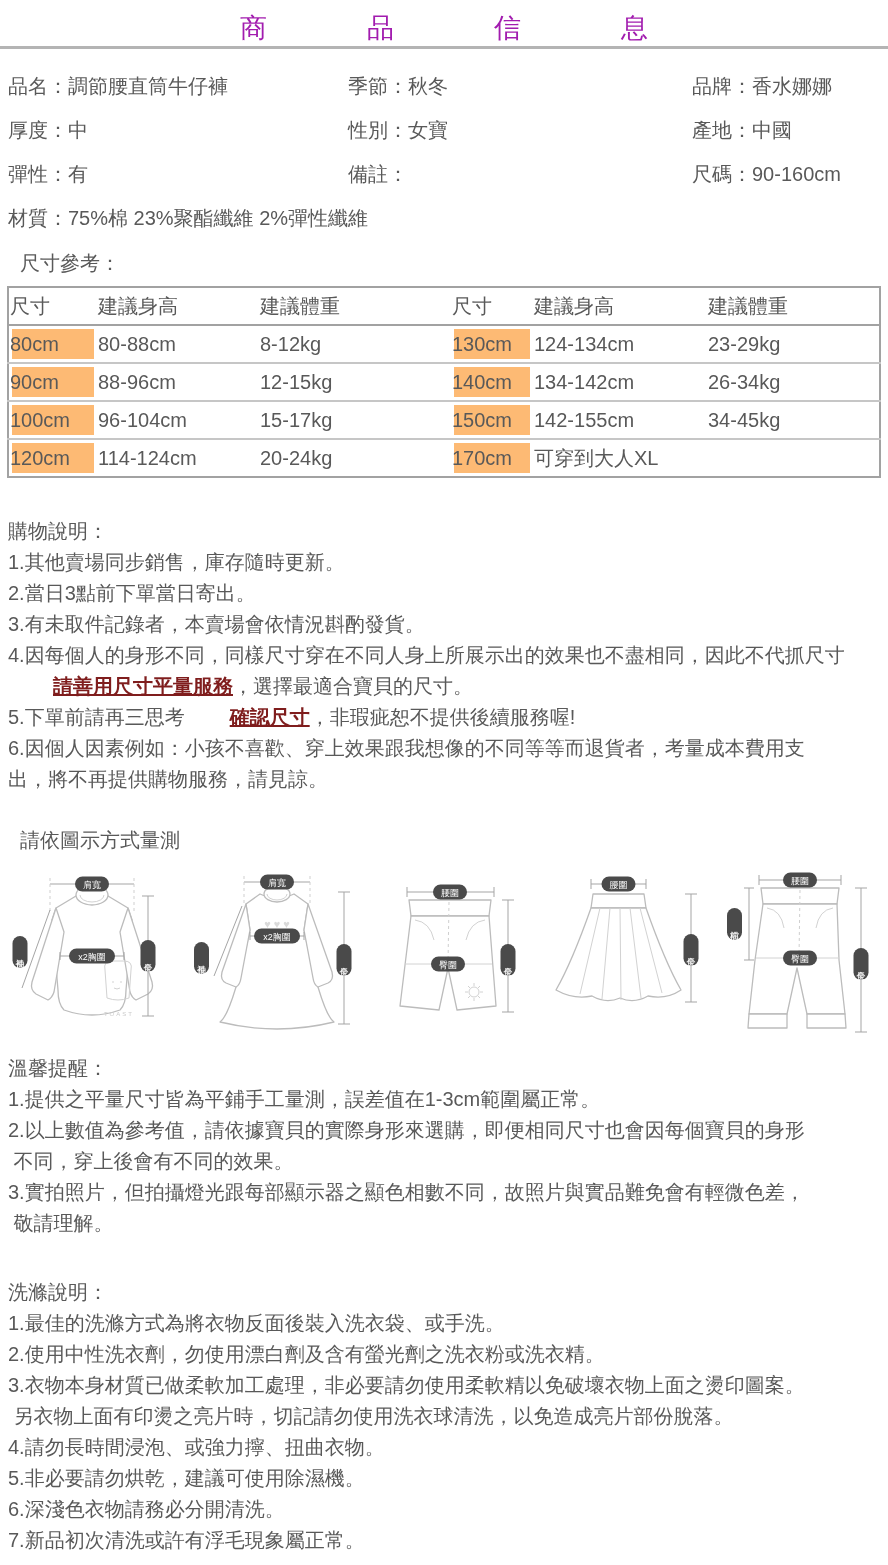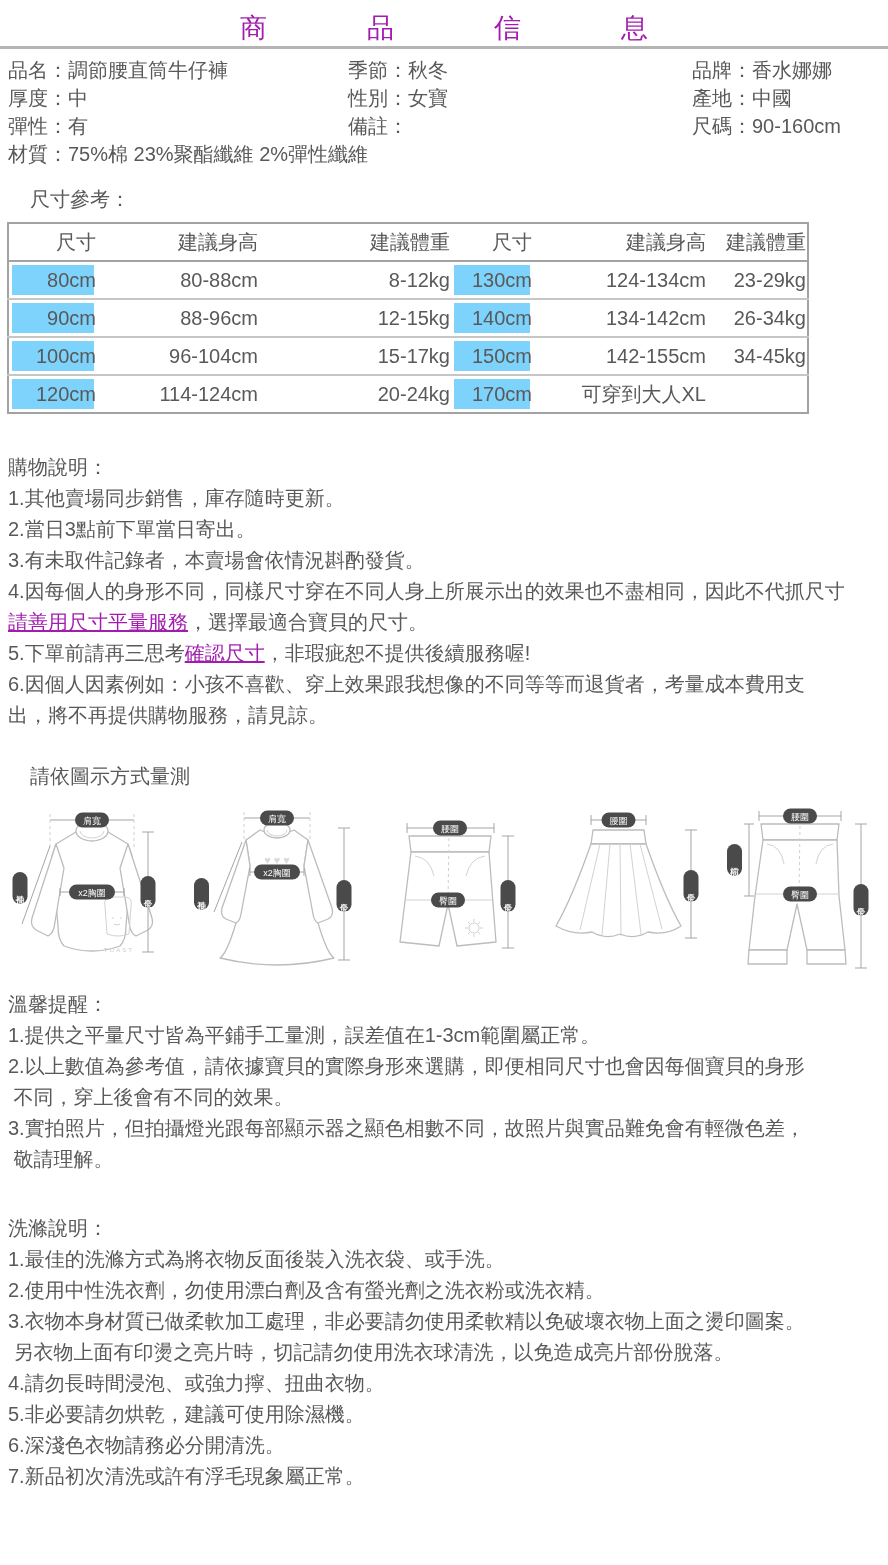--- a/index.html
+++ b/index.html
@@ -6,35 +6,35 @@
   body{width:888px;font-family:"Liberation Sans",sans-serif;color:#595959;}
 
   
   .title{font-size:27px;color:#a21caf;text-align:center;letter-spacing:100px;text-indent:100px;
          white-space:nowrap;padding-top:13px;line-height:30px;}
   .title-rule{height:3px;background:#b4b4b4;margin-top:3px;}
 
   
   .info-grid{display:grid;grid-template-columns:340px 344px 1fr;padding:7px 0 4px 8px;
              font-size:20px;line-height:28px;}
-  .field{white-space:nowrap;overflow:visible;}
+  .field{white-space:nowrap;overflow:visible;margin-top:16px;}
 
   
   .text-block{font-size:20px;line-height:31px;padding:0 8px;}
   .tline{white-space:pre-wrap;}
-  .red{color:#a21caf;font-weight:normal;text-decoration:underline;}
-  .heading{font-size:20px;line-height:31px;padding:0 20px;margin-left:10px;}
+  .red{color:#7f1d1d;font-weight:bold;text-decoration:underline;margin-left:45px;}
+  .heading{font-size:20px;line-height:31px;padding:0 20px;}
   .mt-sm{margin-top:12px;} .mt-md{margin-top:30px;} .mt-lg{margin-top:38px;}
 
   
-  .size-table{border-collapse:collapse;margin:7px 7px 0 7px;width:802px;font-size:20px;
-              text-align:right;color:#595959;border:2px solid #a2a2a2;}
+  .size-table{border-collapse:collapse;margin:7px 7px 0 7px;width:874px;font-size:20px;
+              text-align:left;color:#595959;border:2px solid #a2a2a2;}
   .size-table th{font-weight:normal;height:34px;border-bottom:2px solid #a2a2a2;}
   .size-table td{height:34px;border-top:2px solid #c6c6c6;}
-  .size-table .shade{background:#7dd3fc;box-shadow:inset 0 0 0 3px #fff;}
+  .size-table .shade{background:#fdba74;box-shadow:inset 0 0 0 3px #fff;}
   .size-table th:nth-child(1),.size-table td:nth-child(1){width:86px;}
   .size-table th:nth-child(2),.size-table td:nth-child(2){width:160px;}
   .size-table th:nth-child(3),.size-table td:nth-child(3){width:190px;}
   .size-table th:nth-child(4),.size-table td:nth-child(4){width:80px;}
   .size-table th:nth-child(5),.size-table td:nth-child(5){width:172px;}
 
   
   .diagrams{display:flex;justify-content:space-between;align-items:flex-start;padding:8px 12px 2px 12px;}
   .garment{fill:#fff;stroke:#bcbcbc;stroke-width:1.3;stroke-linejoin:round;}
   .deco{fill:none;stroke:#d2d2d2;stroke-width:1;}

